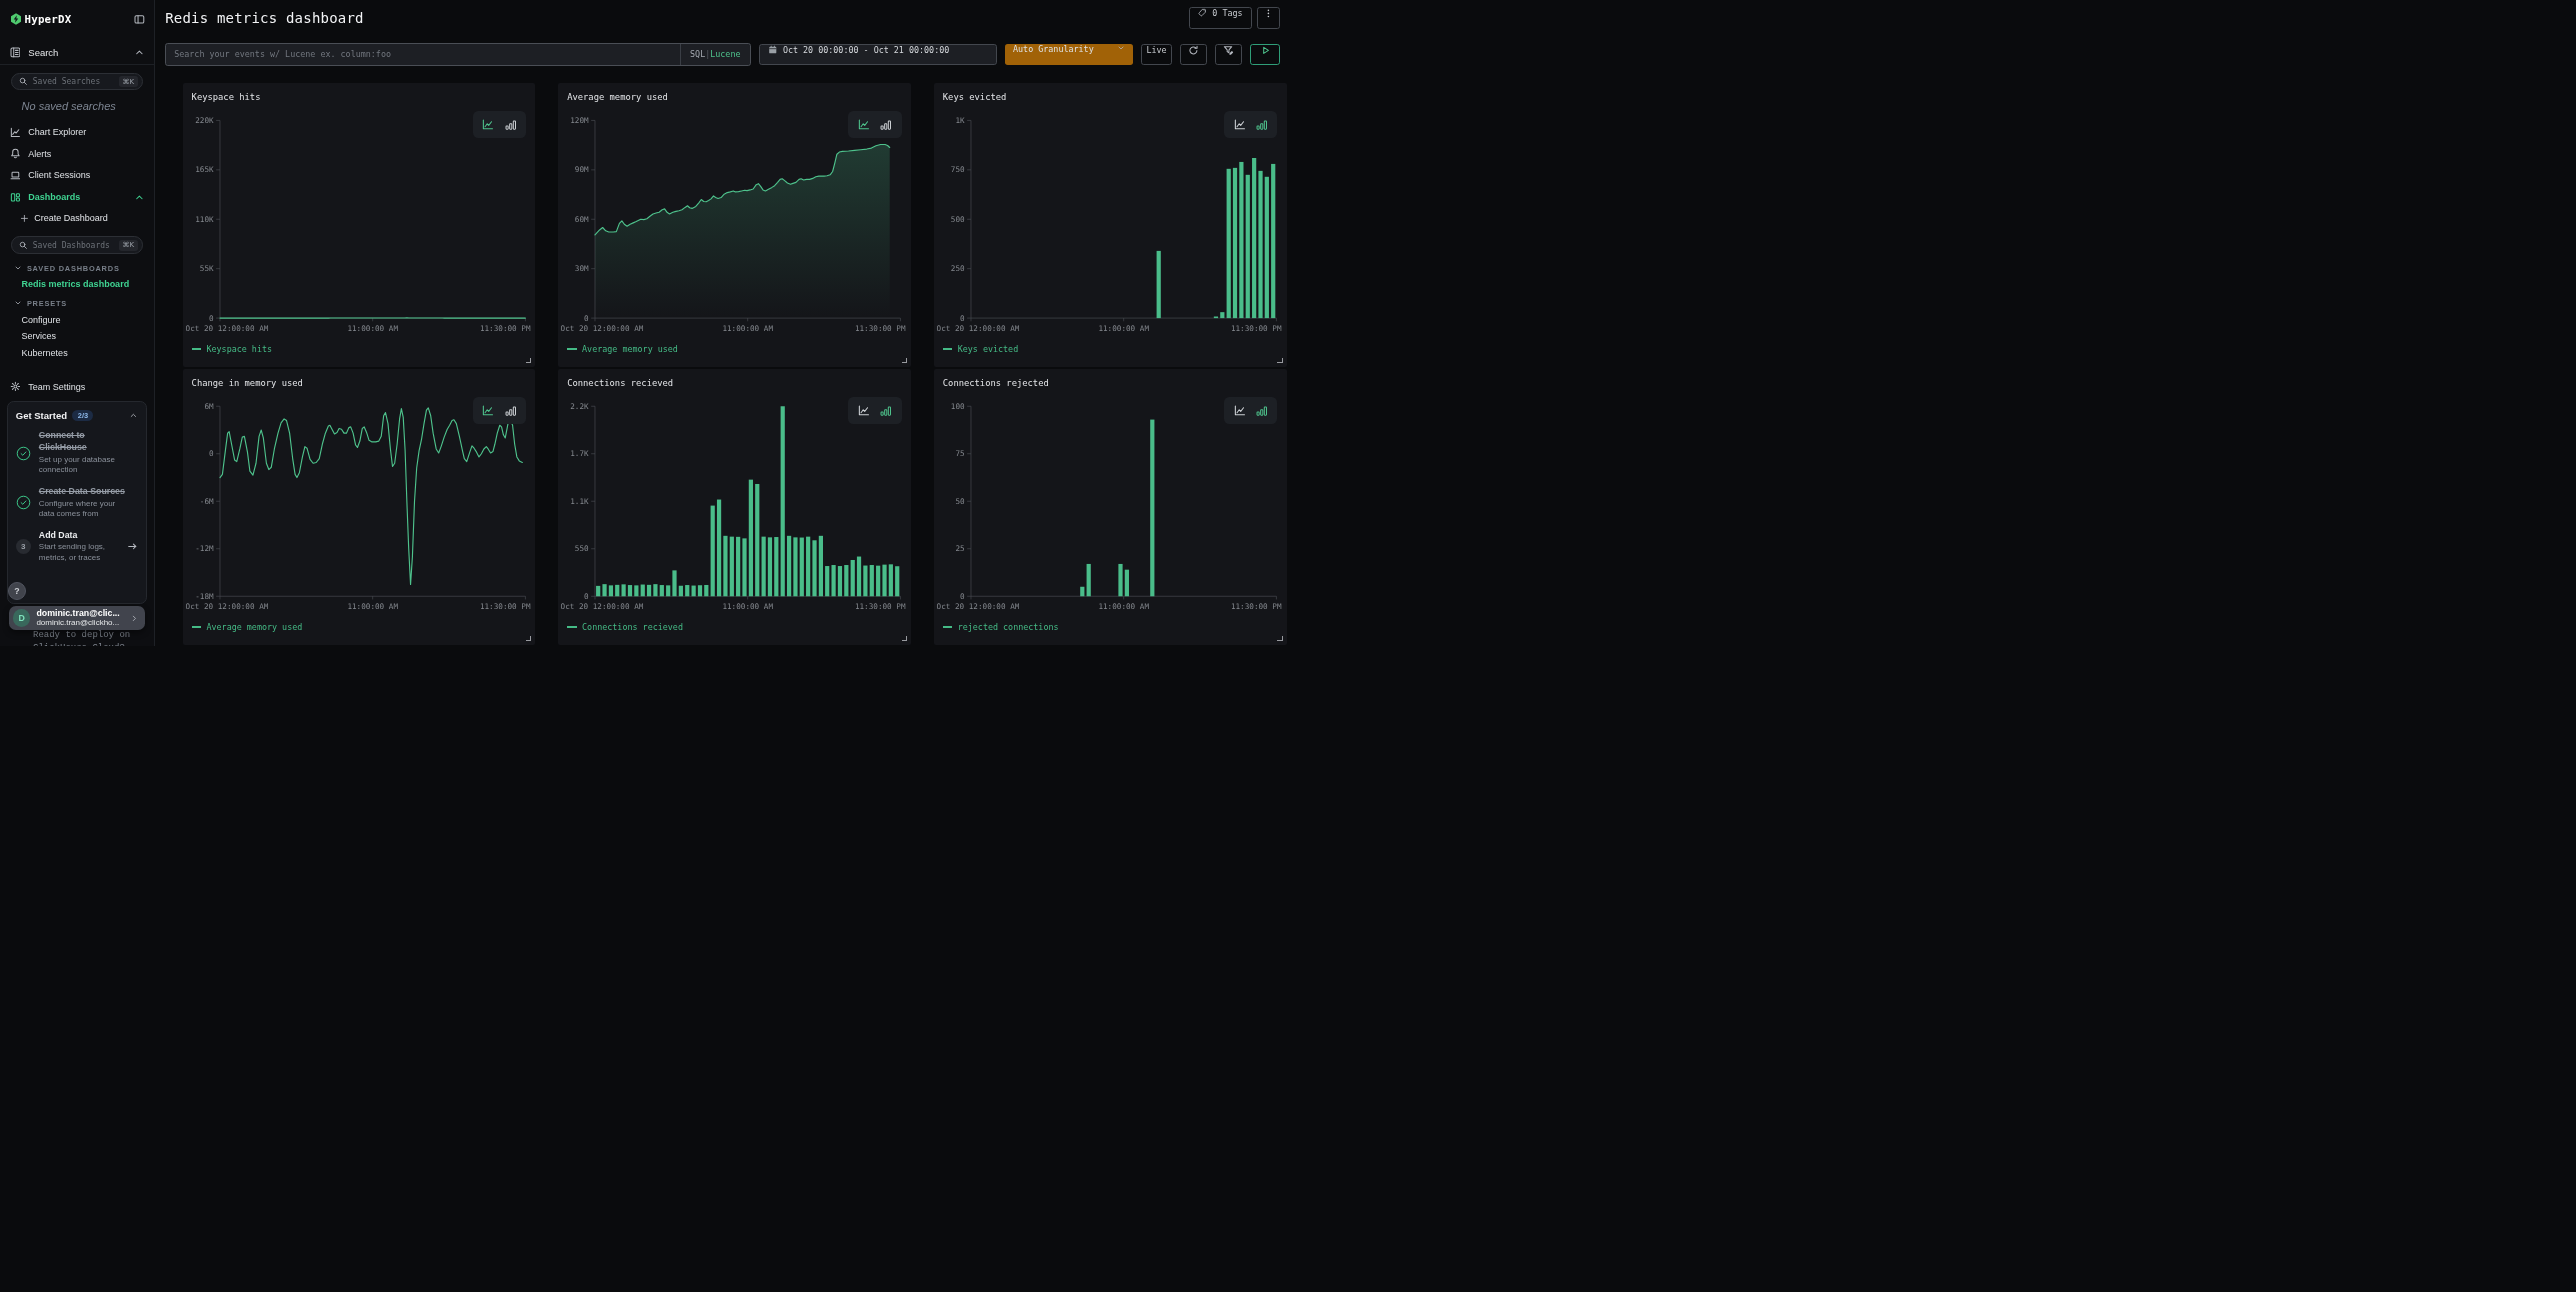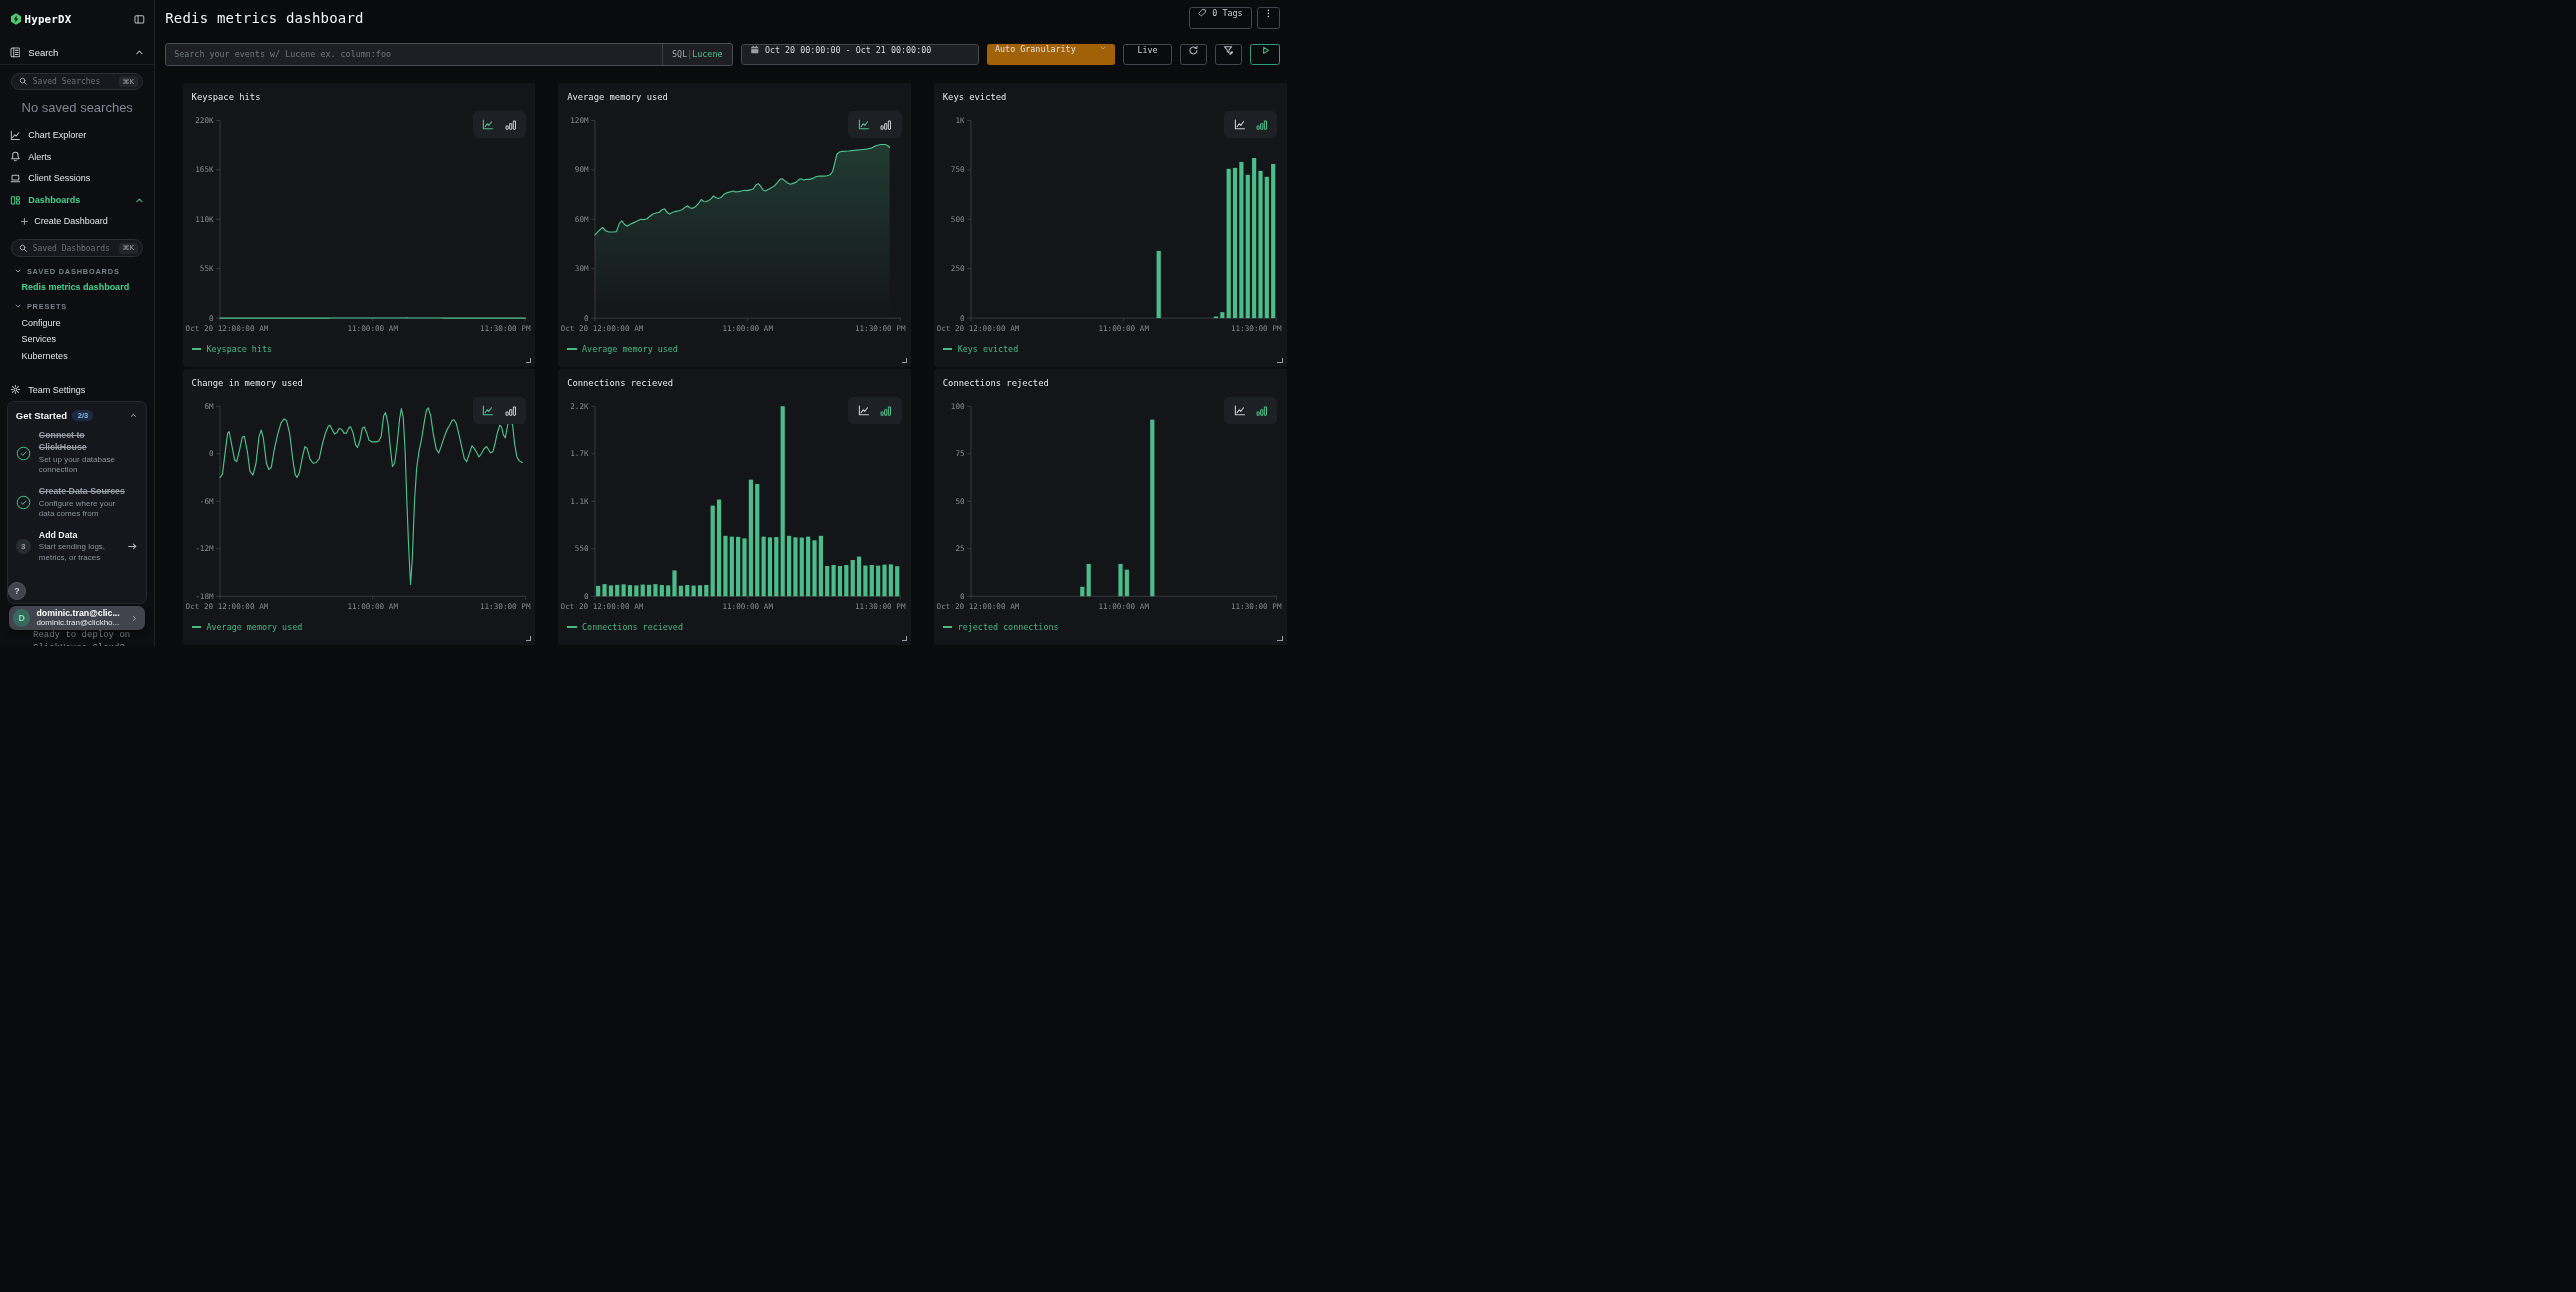--- a/index.html
+++ b/index.html
@@ -31,21 +31,21 @@
     margin:8px 10.8px 0; height:17.6px; background:#17191e; border:0.7px solid #2c2f35;
     border-radius:8.8px; display:flex; align-items:center; padding:0 4px 0 6.8px; gap:5.4px; cursor:text;
   }
   .pill input {
     flex:1; min-width:0; background:transparent; border:none; outline:none;
     font-family:"DejaVu Sans Mono","Liberation Mono",monospace; font-size:8px; color:#c7cacf;
   }
   .pill input::placeholder { color:#6c7178; }
   .kbd { background:#24262c; border-radius:2.7px; font-size:7px; color:#9aa0a8; padding:1.4px 4px; font-family:"DejaVu Sans","Liberation Sans",sans-serif; }
 
-  .empty-note { color:#7e8693; font-size:13px; margin:9.5px 10.8px 0 21.6px; }
+  .empty-note { color:#7e8693; font-size:11px; margin:9.5px 10.8px 0 21.6px;font-style:italic; }
 
   .nav-list { margin-top:9.5px; }
   .nav-item { display:flex; align-items:center; gap:8px; padding:5.4px 9.5px; font-size:9px; color:#dfe2e6; cursor:pointer; }
   .nav-item.active { color:#3fd492; font-weight:bold; }
   .nav-item.active svg.line-ic { stroke:#3fd492; }
   .nav-item .chev { margin-left:auto; }
 
   .submenu { }
   .sub-row { display:flex; align-items:center; gap:5.4px; padding:5.4px 9.5px 5.4px 20px; font-size:9px; color:#e3e5e9; cursor:pointer; }
   .group-label { display:flex; align-items:center; gap:5.4px; margin:9.5px 0 0 13.5px; color:#787f89; font-size:7.4px; font-weight:bold; letter-spacing:0.8px; cursor:pointer; }
@@ -354,21 +354,21 @@
         <line x1="2" y1="6.2" x2="14" y2="6.2" stroke="#141519" stroke-width="1.2"></line>
       </svg>
       <span>Oct 20 00:00:00 - Oct 21 00:00:00</span>
     </button>
     <button class="btn gran-btn">
       <span>Auto Granularity</span>
       <svg class="icon16 line-ic" viewBox="0 0 16 16" style="width:8px;height:8px">
           <polyline points="4,6 8,10 12,6"></polyline>
         </svg>
     </button>
-    <button class="btn" style="width:49px">
+    <button class="btn" style="width:31px">
       <span>Live</span>
     </button>
     <button class="btn icon-only">
       <svg class="icon16 line-ic" viewBox="0 0 16 16">
         <path d="M13.2 8 a5.2 5.2 0 1 1-1.6-3.75" fill="none"></path>
         <polyline points="13.4,1.8 13.4,4.9 10.3,4.9"></polyline>
       </svg>
     </button>
     <button class="btn icon-only">
       <svg class="icon16 line-ic" viewBox="0 0 16 16">

